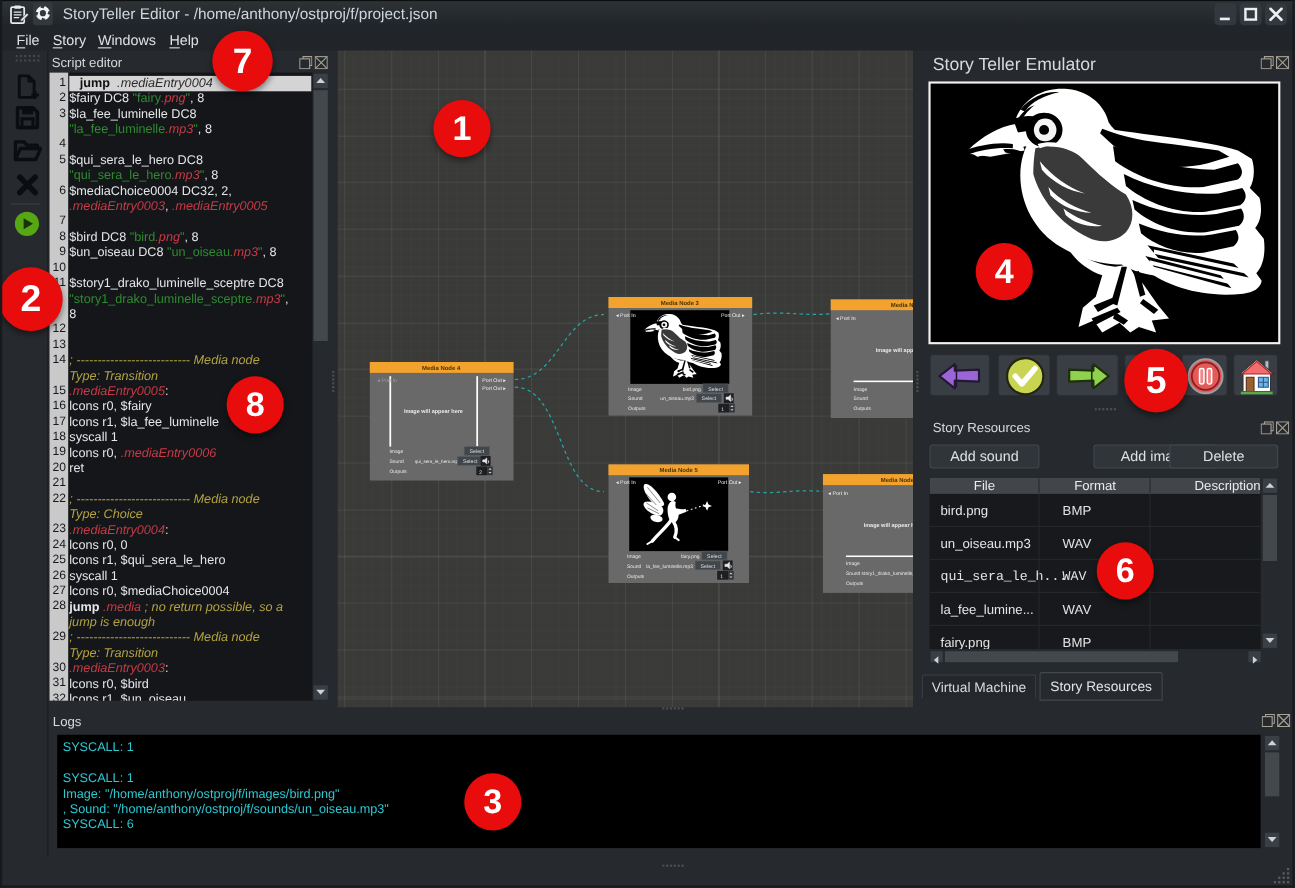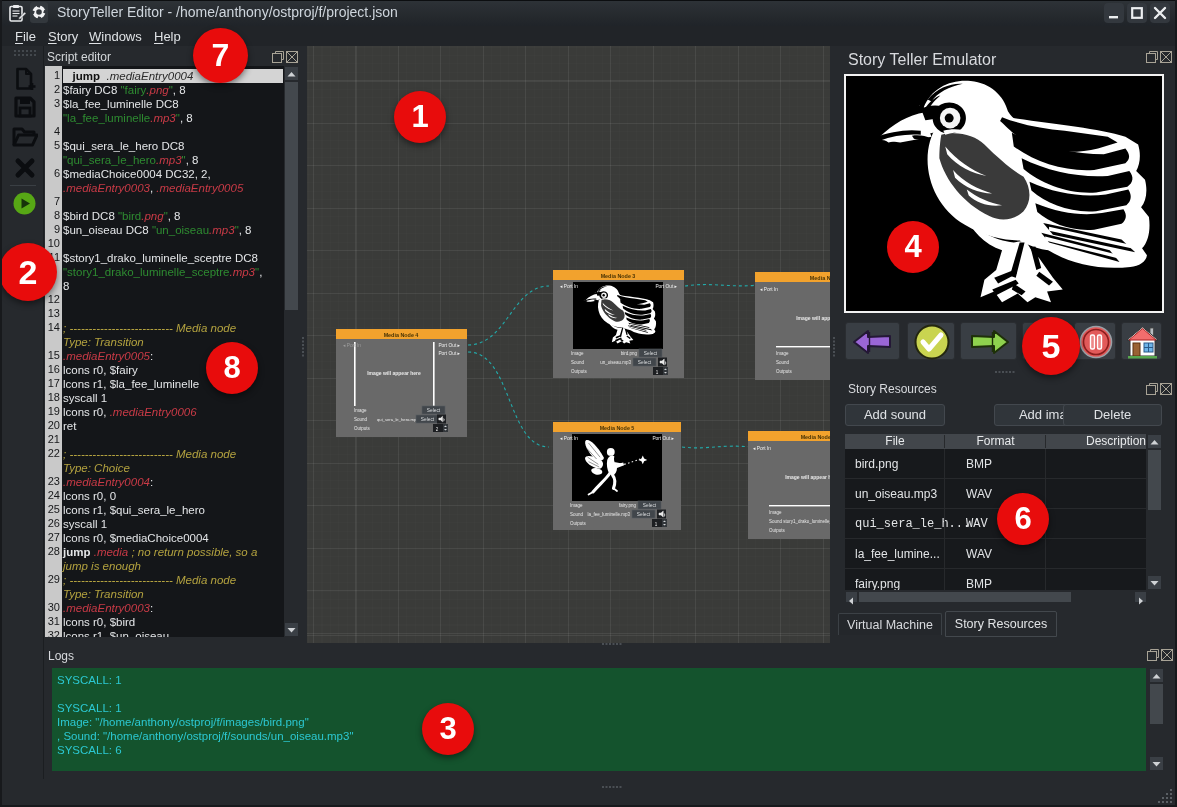--- a/index.html
+++ b/index.html
@@ -53,21 +53,21 @@
      font-size:13px; color:#dfe2e5; text-align:center; line-height:20px; }
   .ebtn { top:322px; height:38px; background:#393e44; border:1px solid #2a2d31; border-radius:3px; }
   .ebtn svg { position:absolute; left:0; top:0; }
   .trow { position:absolute; left:0; width:301px; height:30px; border-bottom:1px solid #27292c; font-size:12px; color:#e2e4e6; }
   .trow span { position:absolute; top:8px; left:10px; }
   .trow .c2 { left:121px; }
   .tcol { top:15px; width:1px; height:141px; background:#27292c; }
 
   
   #logs-title { left:48px; top:649px; font-size:12px; }
-  #logbox { left:52px; top:668px; width:1094px; height:103px; background:#14532d; }
+  #logbox { left:52px; top:668px; width:1094px; height:103px; background:#000000; }
   .logline { position:absolute; left:5px; font-size:11.5px; color:#2cc8d2; white-space:pre; }
 
   
   .ann { position:absolute; border-radius:50%; background:#e80c0c; color:#fff; font-weight:bold;
     text-align:center; box-shadow:0 3px 6px rgba(0,0,0,0.45); }
 </style>
 </head>
 <body>
 
 <div class="abs" id="titlebar"></div>

